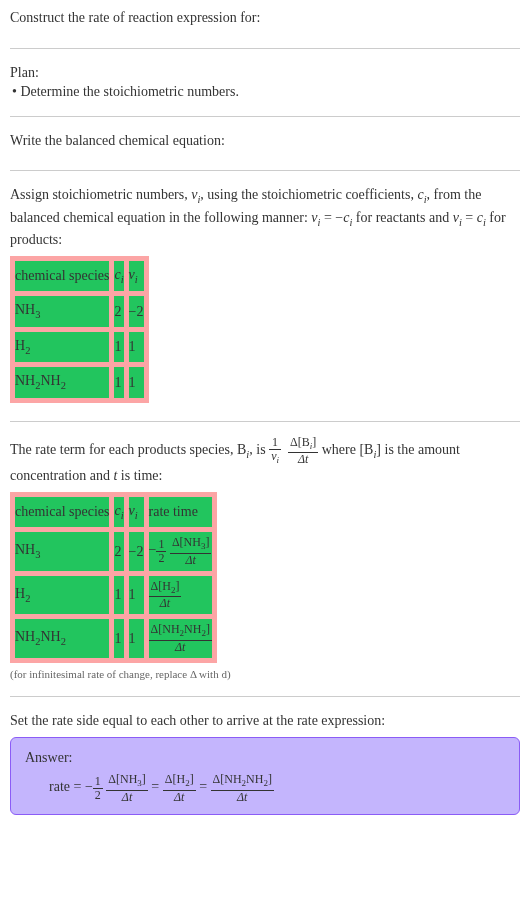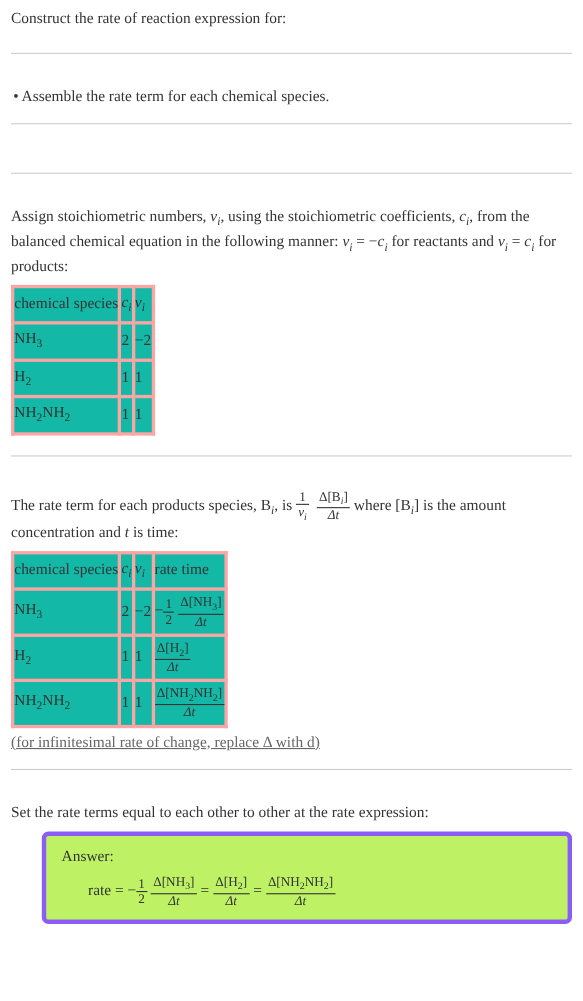--- a/index.html
+++ b/index.html
@@ -8,58 +8,59 @@
       font-size: 14px;
       color: #333;
       background: #fff;
       width: 530px;
       padding: 8px 10px;
       line-height: 1.4;
     }
     .section {
       border-bottom: 1px solid #ccc;
       padding-bottom: 14px;
-      margin-bottom: 30px;
+      margin-bottom: 14px;
     }
     .section:last-of-type { border-bottom: none; }
     .prompt { margin-bottom: 6px; }
     .bullet { margin-left: 2px; }
     sub { font-size: 0.75em; vertical-align: sub; }
     .ital { font-style: italic; }
     table { border-collapse: collapse; margin-top: 6px; margin-bottom: 4px; }
-    th, td { border: 3px solid #fca5a5; padding: 4px 0; text-align: left; font-weight: normal; background:#14b8a6; }
+    th, td { border: 5px solid #fca5a5; padding: 4px 0; text-align: left; font-weight: normal; background:#22c55e; }
     th { font-weight: normal; }
     .frac { display:inline-block; vertical-align: middle; text-align:center; font-size:12px; line-height:1.1; }
     .frac .num { display:block; border-bottom:1px solid #333; padding:0 2px; }
     .frac .den { display:block; padding:0 2px; }
-    .smallnote { font-size: 14px; color: #666; margin-top:2px;text-decoration:underline; }
+    .smallnote { font-size: 11px; color: #666; margin-top:2px; }
     .answer-box {
-      background: #bef264;
-      border: 4px solid #8b5cf6;
+      background: #c4b5fd;
+      border: 1px solid #8b5cf6;
       border-radius: 6px;
       padding: 10px 14px;
-      margin-left: 28px;
     }
     .answer-label { margin-bottom: 6px; }
     .indent { margin-left: 24px; }
     .arrow { display:inline-block; margin:0 4px; }
     .row-eq { white-space: nowrap; }
   </style>
 </head>
 <body>
 
 <div class="section">
   <div class="prompt">Construct the rate of reaction expression for:</div>
 </div>
 
 <div class="section">
-  <div class="bullet">• Assemble the rate term for each chemical species.</div>
+  <div>Plan:</div>
+  <div class="bullet">• Determine the stoichiometric numbers.</div>
 </div>
 
 <div class="section">
+  <div class="prompt">Write the balanced chemical equation:</div>
 </div>
 
 <div class="section">
   <div>
     <span>Assign stoichiometric numbers, </span><span class="ital"><span>ν</span><sub>i</sub></span><span>, using the stoichiometric coefficients, </span><span class="ital"><span>c</span><sub>i</sub></span><span>, from the balanced chemical equation in the following manner: </span><span class="ital"><span>ν</span><sub>i</sub></span><span> = −</span><span class="ital"><span>c</span><sub>i</sub></span><span> for reactants and </span><span class="ital"><span>ν</span><sub>i</sub></span><span> = </span><span class="ital"><span>c</span><sub>i</sub></span><span> for products:</span>
   </div>
   <table>
     <tbody>
         <tr>
       <th>chemical species</th>
@@ -130,20 +131,20 @@
       <td>
         <span class="frac"><span class="num"><span>Δ[NH</span><sub>2</sub><span>NH</span><sub>2</sub><span>]</span></span><span class="den ital">Δt</span></span>
       </td>
     </tr>
   </tbody>
     </table>
   <div class="smallnote">(for infinitesimal rate of change, replace Δ with d)</div>
 </div>
 
 <div>
-  <div class="prompt">Set the rate terms equal to each other to other at the rate expression:</div>
+  <div class="prompt">Set the rate side equal to each other to arrive at the rate expression:</div>
   <div class="answer-box">
     <div class="answer-label">Answer:</div>
     <div class="indent row-eq">
       <span>rate = </span><span>−</span><span class="frac"><span class="num">1</span><span class="den">2</span></span>&nbsp;<span class="frac"><span class="num"><span>Δ[NH</span><sub>3</sub><span>]</span></span><span class="den ital">Δt</span></span><span> = </span><span class="frac"><span class="num"><span>Δ[H</span><sub>2</sub><span>]</span></span><span class="den ital">Δt</span></span><span> = </span><span class="frac"><span class="num"><span>Δ[NH</span><sub>2</sub><span>NH</span><sub>2</sub><span>]</span></span><span class="den ital">Δt</span></span>
     </div>
   </div>
 </div>
 
 </body></html>

